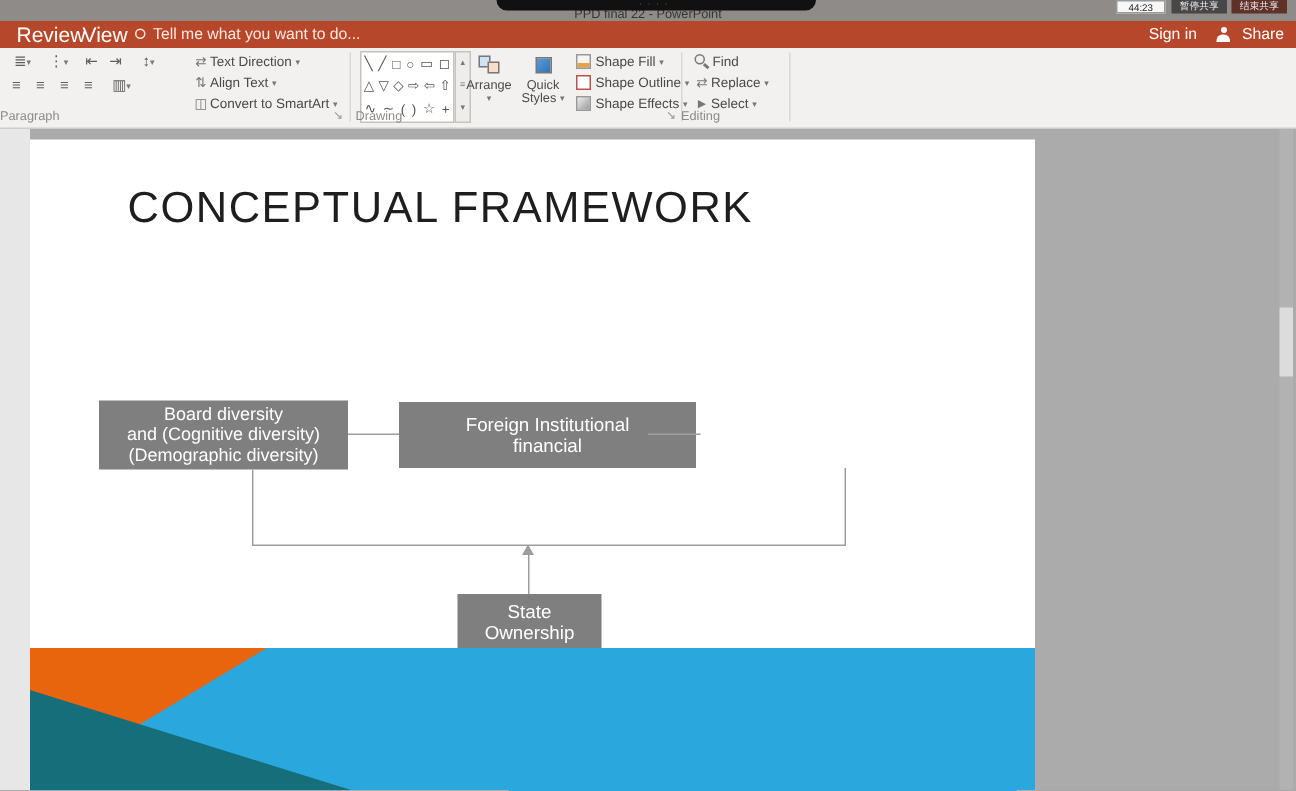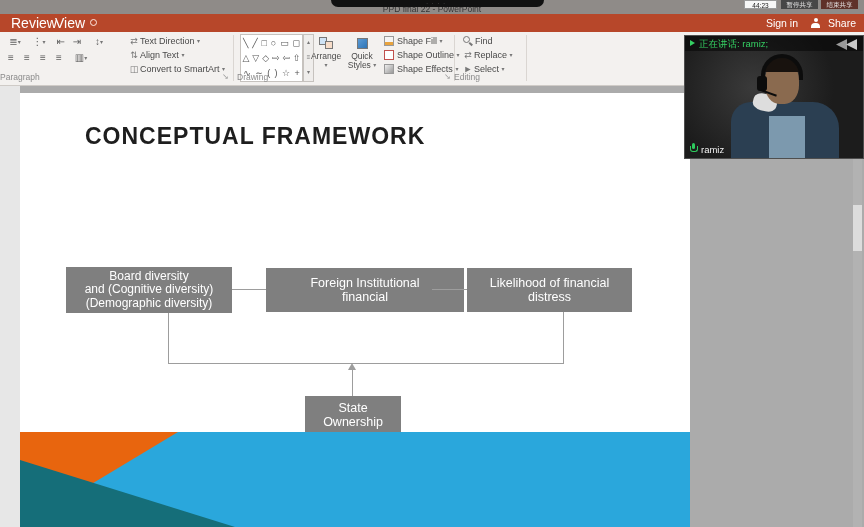--- a/index.html
+++ b/index.html
@@ -50,21 +50,21 @@
   .sf-ic{background:linear-gradient(#f4f4f4 60%,#e8a33d 60%);border:1px solid #999}
   .so-ic{background:#fff;border:1px solid #c0504d}
   .se-ic{background:linear-gradient(135deg,#eee,#999);border:1px solid #999}
   .find-ic{position:relative;display:inline-block;width:11px;height:11px;vertical-align:-2px;margin-right:2px}
   .find-ic::before{content:"";position:absolute;left:1px;top:1px;width:5px;height:5px;border:1.5px solid #777;border-radius:50%}
   .find-ic::after{content:"";position:absolute;left:7px;top:7.5px;width:3.5px;height:1.5px;background:#777;transform:rotate(40deg)}
 
   
   .left-strip{left:0;top:86px;width:20px;height:441px;background:#e7e7e7}
   .slide{left:20px;top:93px;width:670px;height:434px;background:#fff}
-  .slide-title{position:absolute;left:65px;top:30px;font-size:23px;font-weight:bold;letter-spacing:1px;color:#1e1e1e}
+  .slide-title{position:absolute;left:65px;top:30px;font-size:29px;font-weight:normal;letter-spacing:1px;color:#1e1e1e}
   .gbox{position:absolute;background:#7f7f7f;color:#fff;text-align:center;display:flex;flex-direction:column;
         justify-content:center;font-size:12.5px;line-height:14px}
   .gbox.small{font-size:12px;line-height:13.5px}
   .conn{position:absolute;background:#9d9d9d}
   .arrowhead{position:absolute;width:0;height:0;border-left:4px solid transparent;border-right:4px solid transparent;
              border-bottom:7px solid #9d9d9d}
   .deco{position:absolute;left:0;bottom:0;width:670px;height:95px;display:block}
 
   
   .vtrack{left:853px;top:86px;width:9px;height:441px;background:#b2b2b2}
@@ -104,20 +104,21 @@
   </div>
   <div class="abs share-pill">····</div>
   <div class="abs meet-box timer">44:23</div>
   <div class="abs meet-box pause">暂停共享</div>
   <div class="abs meet-box stop">结束共享</div>
 
   <div class="abs tabsbar">
     <div class="tab" style="left:2px">Review</div>
     <div class="tab" style="left:46px">View</div>
     <span class="bulb"></span>
+    <div class="tellme">Tell me what you want to do...</div>
     <div class="rright" style="right:66px">Sign in</div>
     <span class="person-icon"></span>
     <div class="rright" style="right:8px">Share</div>
   </div>
 
   <div class="abs ribbon">
 
     <span class="sbtn" style="left:4px;top:3px;width:22px"><span>≣</span><span class="caret">▾</span></span>
     <span class="sbtn" style="left:28px;top:3px;width:22px"><span>⋮</span><span class="caret">▾</span></span>
     <span class="sbtn" style="left:54px;top:3px;width:14px"><span>⇤</span></span>
@@ -218,24 +219,20 @@
 
     <div class="gbox small" style="left:46px;top:174px;width:166px;height:46px">
       <div>Board diversity</div>
       <div>and (Cognitive diversity)</div>
       <div>(Demographic diversity)</div>
     </div>
     <div class="gbox" style="left:246px;top:175px;width:198px;height:44px">
       <div>Foreign Institutional</div>
       <div>financial</div>
     </div>
-    <div class="gbox" style="left:447px;top:175px;width:165px;height:44px">
-      <div>Likelihood of financial</div>
-      <div>distress</div>
-    </div>
     <div class="gbox" style="left:285px;top:303px;width:96px;height:37px">
       <div>State</div>
       <div>Ownership</div>
     </div>
 
     <div class="conn" style="left:212px;top:196px;width:34px;height:1px"></div>
     <div class="conn" style="left:412px;top:196px;width:35px;height:1px"></div>
     <div class="conn" style="left:148px;top:220px;width:1px;height:51px"></div>
     <div class="conn" style="left:148px;top:270px;width:396px;height:1px"></div>
     <div class="conn" style="left:543px;top:219px;width:1px;height:52px"></div>
@@ -245,33 +242,14 @@
     <svg class="deco" viewBox="0 0 670 95" preserveAspectRatio="none">
       <rect x="0" y="0" width="670" height="95" fill="#2aa7dc"></rect>
       <polygon points="0,0 158,0 0,95" fill="#e8650e"></polygon>
       <polygon points="0,28 215,95 0,95" fill="#156e79"></polygon>
     </svg>
   </div>
 
   <div class="abs vtrack"></div>
   <div class="abs vthumb"></div>
 
-  <div class="abs overlay">
-    <div class="v-bg"></div>
-    <div class="v-body"></div>
-    <div class="v-shirt"></div>
-    <div class="v-mask"></div>
-    <div class="v-head"></div>
-    <div class="v-hair"></div>
-    <div class="v-band"></div>
-    <div class="v-cup"></div>
-    <div class="v-boom"></div>
-    <div class="ov-strip">
-      <span class="spk"></span>
-      <span class="ov-speaking">正在讲话: ramiz;</span>
-      <span class="logo-arrow" style="right:16px"></span>
-      <span class="logo-arrow l2" style="right:6px"></span>
-    </div>
-    <span class="mic-ic"></span>
-    <span class="ov-name">ramiz</span>
-  </div>
 
 </div>
 
 </body></html>

